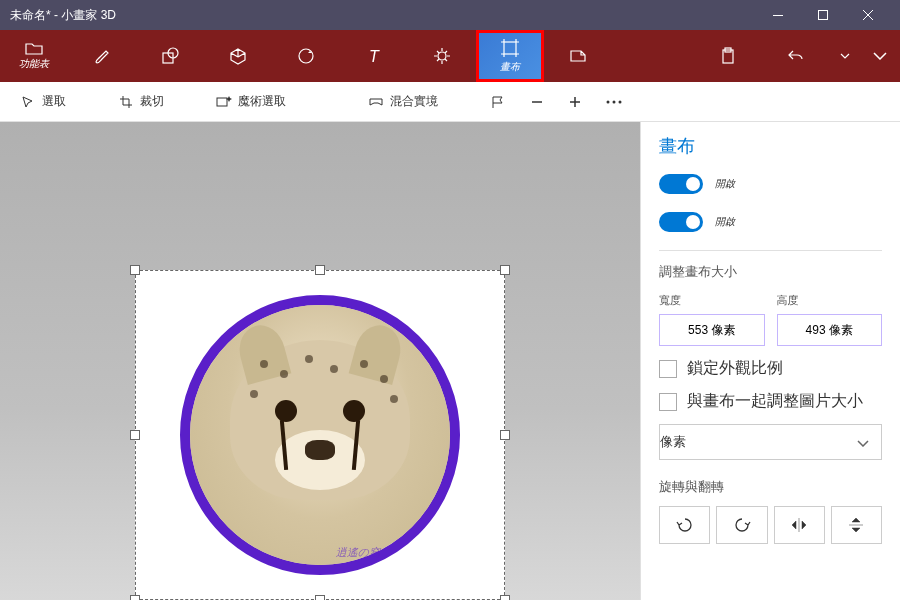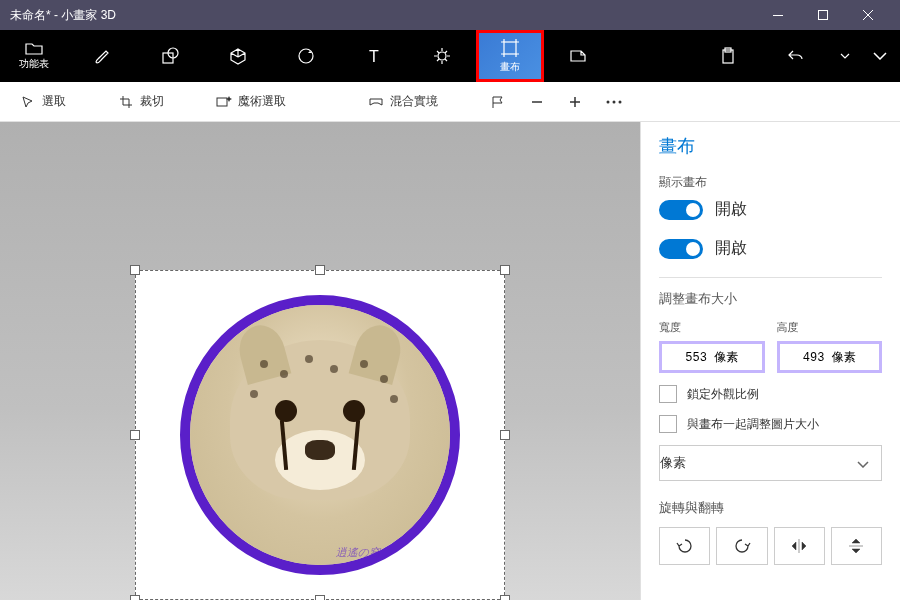--- a/index.html
+++ b/index.html
@@ -1,20 +1,20 @@
 <!DOCTYPE html>
 <html><head>
 <meta charset="utf-8">
 <style>
 * { margin: 0; padding: 0; box-sizing: border-box; font-family: "Microsoft YaHei", "PingFang TC", sans-serif; }
 body { width: 900px; height: 600px; overflow: hidden; background: #fff; }
 .titlebar { height: 30px; background: #4d4b63; color: #fff; display: flex; align-items: center; padding: 4px 10px; font-size: 12px; }
 .titlebar-title { flex: 1; }
 .winbtn { width: 45px; height: 30px; display: flex; align-items: center; justify-content: center; color: #fff; }
-.ribbon { height: 52px; background: #000000; display: flex; align-items: center; }
+.ribbon { height: 52px; background: #7f1d1d; display: flex; align-items: center; font-style: italic; }
 .ribbon-main { display: flex; flex-direction: column; align-items: center; justify-content: center; width: 68px; height: 100%; color: #fff; font-size: 10px; gap: 2px; }
 .ribbon-item { width: 68px; height: 100%; display: flex; flex-direction: column; align-items: center; justify-content: center; color: #fff; font-size: 10px; gap: 2px; }
 .ribbon-item.active { background: linear-gradient(135deg, #3a7bd5, #4a90e2); }
 .ribbon-highlight { border: 3px solid #ff0000; }
 .ribbon-spacer { flex: 1; }
 .toolbar { height: 40px; background: #fff; display: flex; align-items: center; padding: 0 12px; gap: 8px; font-size: 12px; color: #333; border-bottom: 1px solid #e0e0e0; }
 .tool-item { display: flex; align-items: center; gap: 6px; padding: 4px 8px; }
 .tool-icon { width: 16px; height: 16px; display: flex; align-items: center; justify-content: center; }
 .tool-sep { width: 20px; }
 .content { display: flex; height: 478px; }
@@ -48,27 +48,27 @@
 .spots { opacity: 0.6; }
 .spot { position: absolute; width: 8px; height: 8px; background: #3a2a1a; border-radius: 50%; }
 .watermark { position: absolute; bottom: 40px; right: 260px; font-size: 11px; color: #5a1fc9; opacity: 0.6; font-style: italic; }
 .sidepanel { width: 260px; background: #fff; border-left: 1px solid #e0e0e0; padding: 12px 18px; font-size: 13px; color: #333; overflow-y: auto; position: relative; }
 .panel-title { font-size: 18px; color: #0078d4; margin-bottom: 16px; font-weight: normal; }
 .panel-section { margin-bottom: 18px; }
 .panel-label { font-size: 12px; color: #555; margin-bottom: 8px; }
 .toggle-row { display: flex; align-items: center; gap: 12px; }
 .toggle { width: 44px; height: 20px; background: #0078d4; border-radius: 10px; position: relative; }
 .toggle-knob { position: absolute; width: 14px; height: 14px; background: #fff; border-radius: 50%; top: 3px; right: 3px; }
-.toggle-text { font-size: 16px; }
+.toggle-text { font-size: 10px; font-style: italic; }
 .divider { height: 1px; background: #e0e0e0; margin: 12px 0; }
 .dim-row { display: flex; gap: 12px; }
 .dim-col { flex: 1; }
 .dim-label { font-size: 11px; color: #555; margin-bottom: 6px; }
-.dim-input { width: 100%; height: 32px; border: 3px solid #c4b5fd; text-align: center; font-size: 12px; font-family: Liberation Mono, monospace; }
-.checkbox-row { display: flex; align-items: center; gap: 10px; margin-top: 12px; font-size: 12px; }
+.dim-input { width: 100%; height: 32px; border: 1px solid #c4b5fd; text-align: center; font-size: 12px; }
+.checkbox-row { display: flex; align-items: center; gap: 10px; margin-top: 12px; font-size: 16px; }
 .checkbox { width: 18px; height: 18px; border: 1px solid #aaa; }
 .select-box { width: 100%; height: 36px; border: 1px solid #ccc; display: flex; align-items: center; justify-content: flex-start; position: relative; margin-top: 12px; font-size: 13px; }
 .select-chevron { position: absolute; right: 12px; }
 .rotate-row { display: flex; gap: 6px; margin-top: 10px; }
 .rotate-btn { flex: 1; height: 38px; border: 1px solid #ccc; display: flex; align-items: center; justify-content: center; }
 .arrow-annotation { position: absolute; left: -70px; top: 120px; pointer-events: none; }
 .scroll-indicator { position: absolute; left: -3px; top: 100px; width: 3px; height: 50px; background: #888; border-radius: 2px; }
 </style>
 </head>
 <body>
@@ -281,21 +281,20 @@
           <marker id="ah" markerWidth="10" markerHeight="10" refX="8" refY="3" orient="auto">
             <path d="M0 0L9 3L0 6z" fill="#e60000"></path>
           </marker>
         </defs>
       <path d="M5 20 L60 20" stroke="#e60000" stroke-width="8" marker-end="url(#ah)"></path>
     </svg>
 
     <div class="panel-title">畫布</div>
 
     <div class="panel-section">
-      <div class="panel-label">顯示畫布</div>
       <div class="toggle-row">
         <div class="toggle">
             <div class="toggle-knob"></div>
           </div>
         <span class="toggle-text">開啟</span>
       </div>
     </div>
 
     <div class="panel-section">
       <div class="toggle-row">

